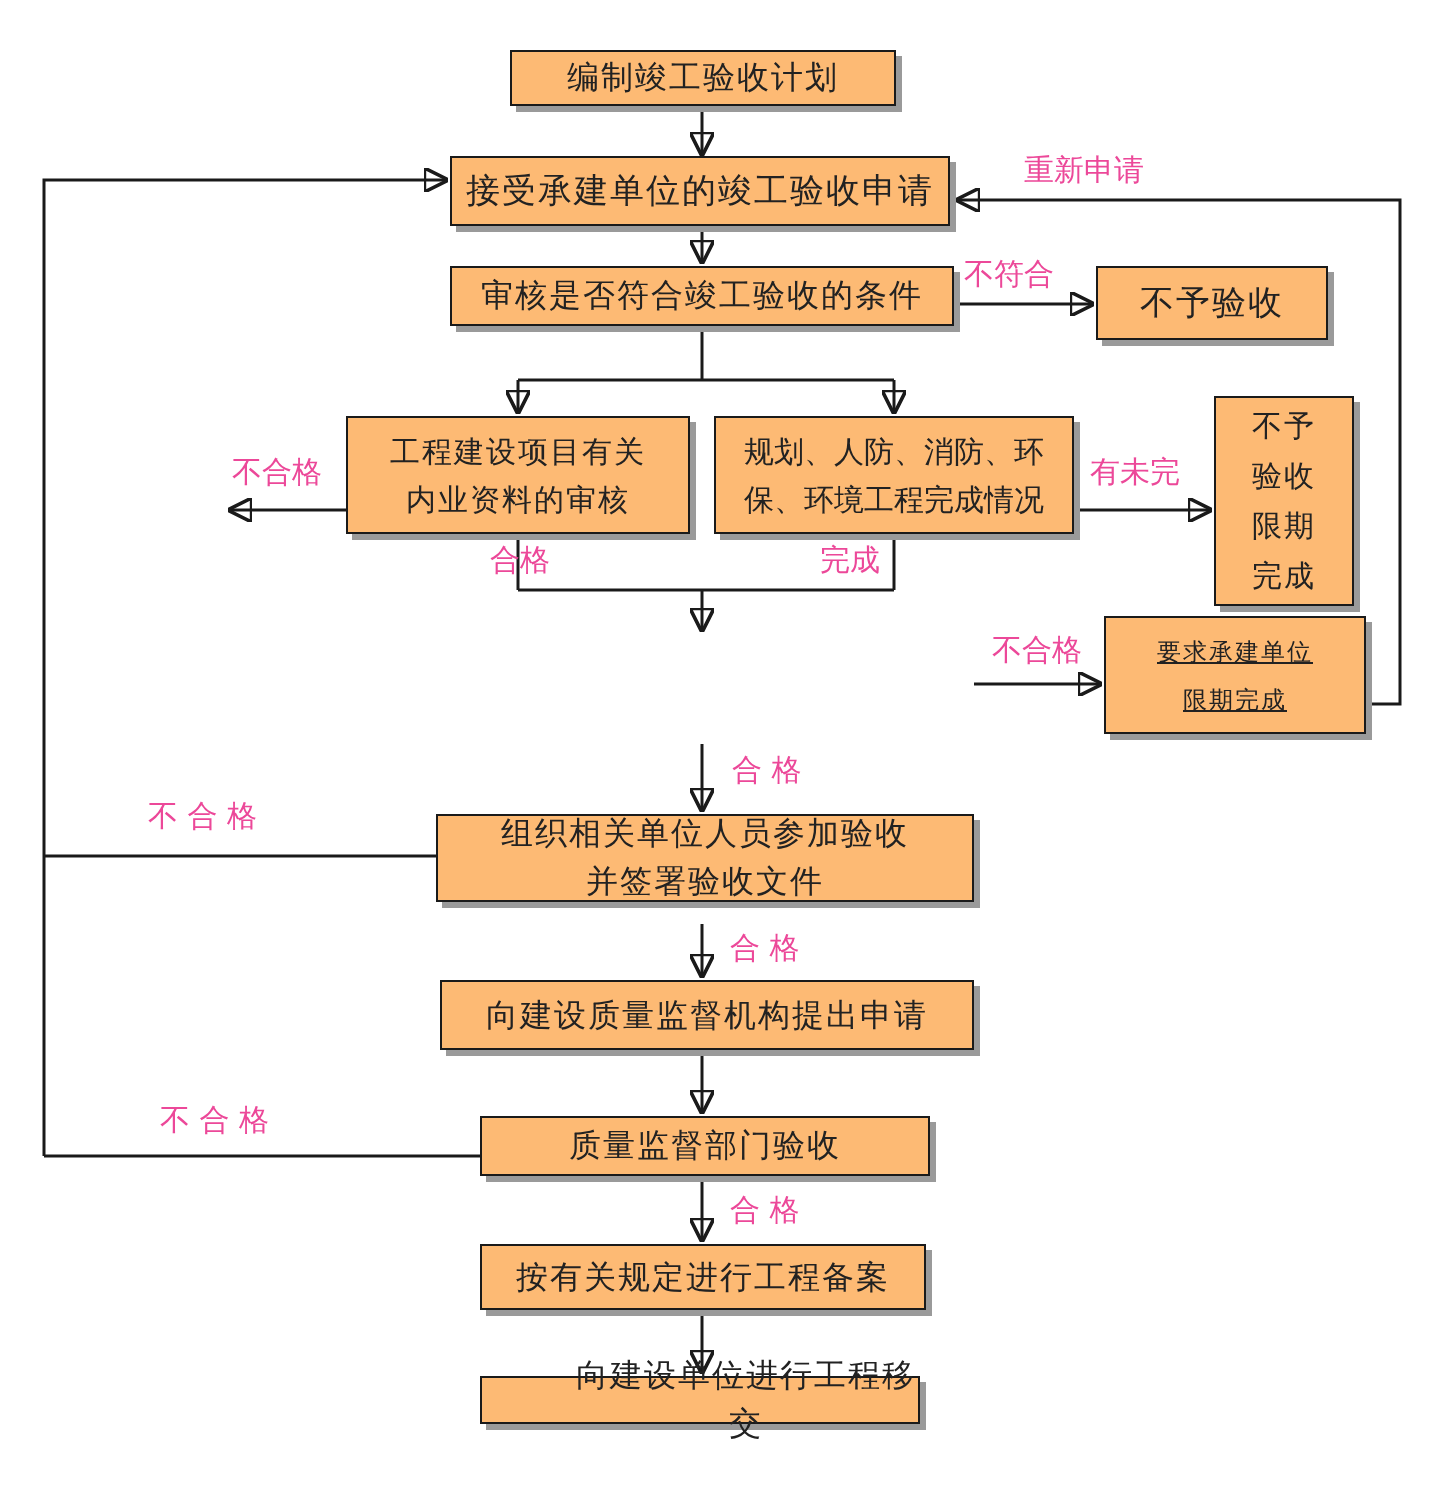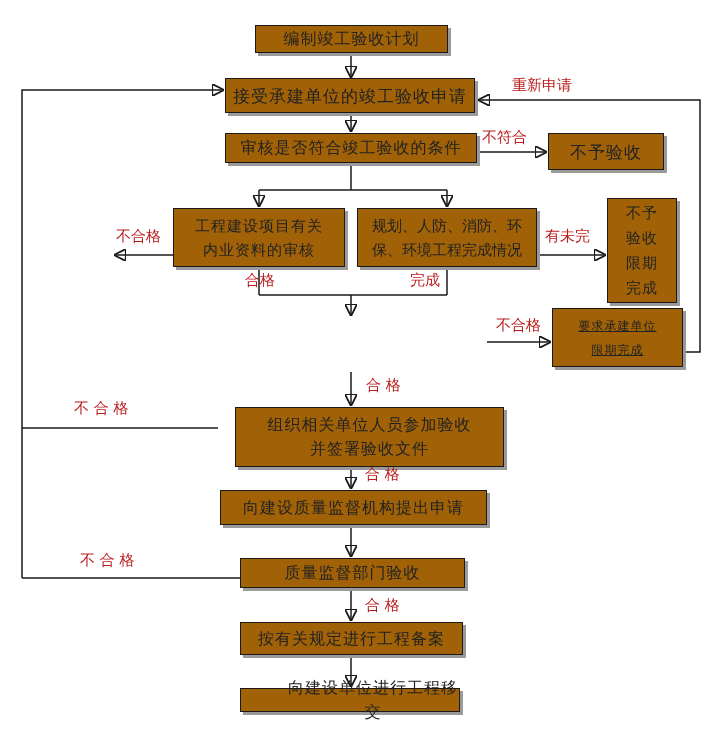--- a/index.html
+++ b/index.html
@@ -9,47 +9,47 @@
     background:#ffffff;
     font-family:"DejaVu Serif","Liberation Serif",serif;
     color:#222222;
     overflow:hidden;
   }
   .wires{position:absolute;left:0;top:0;width:720px;height:745px;}
   .wires path{stroke:#1a1a1a;stroke-width:1.5;fill:none;}
   .node{
     position:absolute;
     box-sizing:border-box;
-    background:#a16207;
+    background:#fdba74;
     border:1.5px solid #1a1a1a;
     box-shadow:3px 3px 0 #9a9a9a;
     display:flex;align-items:center;justify-content:center;
     text-align:center;
     white-space:pre-line;
     font-size:16px;line-height:24px;
     letter-spacing:1px;
   }
   .elabel{
     position:absolute;
     font-size:15px;line-height:18px;
     white-space:pre;
-    color:#b91c1c;
+    color:#ec4899;
   }
   
   #n-plan{left:255px;top:25px;width:193px;height:28px;font-size:16px;}
   #n-accept{left:225px;top:78px;width:250px;height:35px;font-size:17px;}
   #n-review{left:225px;top:133px;width:252px;height:30px;font-size:16px;}
   #n-no-accept{left:548px;top:133px;width:116px;height:37px;font-size:17px;}
   #n-doc{left:173px;top:208px;width:172px;height:59px;font-size:15px;}
   #n-completion{left:357px;top:208px;width:180px;height:59px;font-size:15px;letter-spacing:0;}
   #n-improve{left:33px;top:200px;width:79px;height:100px;font-size:15px;line-height:24px;}
   #n-deadline{left:607px;top:198px;width:70px;height:105px;font-size:15px;line-height:25px;}
   #n-check{left:218px;top:317px;width:269px;height:55px;font-size:16px;}
   #n-require{left:552px;top:308px;width:131px;height:59px;font-size:12px;text-decoration:underline;}
-  #n-organize{left:218px;top:407px;width:269px;height:60px;font-size:16px;margin-left:17px;}
+  #n-organize{left:218px;top:407px;width:269px;height:44px;font-size:16px;}
   #n-apply{left:220px;top:490px;width:267px;height:35px;font-size:16px;}
   #n-supervision{left:240px;top:558px;width:225px;height:30px;font-size:16px;}
   #n-filing{left:240px;top:622px;width:223px;height:33px;font-size:16px;}
   #n-handover{left:240px;top:688px;width:220px;height:24px;font-size:16px;padding-left:46px;}
   
   #l-resubmit{left:512px;top:76px;}
   #l-not-conform{left:482px;top:128px;}
   #l-fail-doc{left:116px;top:227px;}
   #l-qualified-doc{left:245px;top:271px;}
   #l-completed{left:410px;top:271px;}

